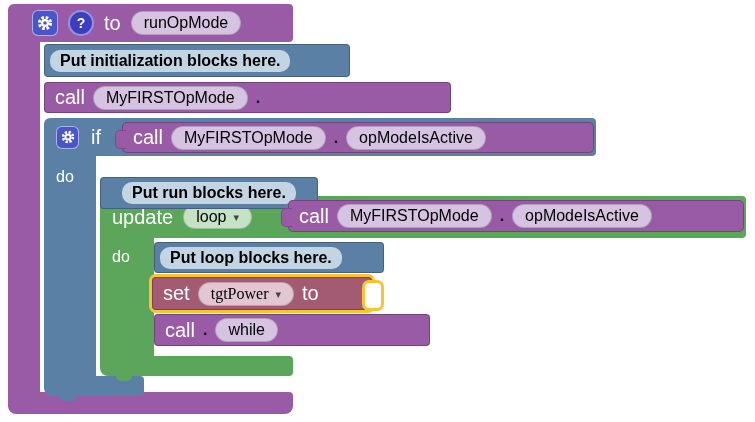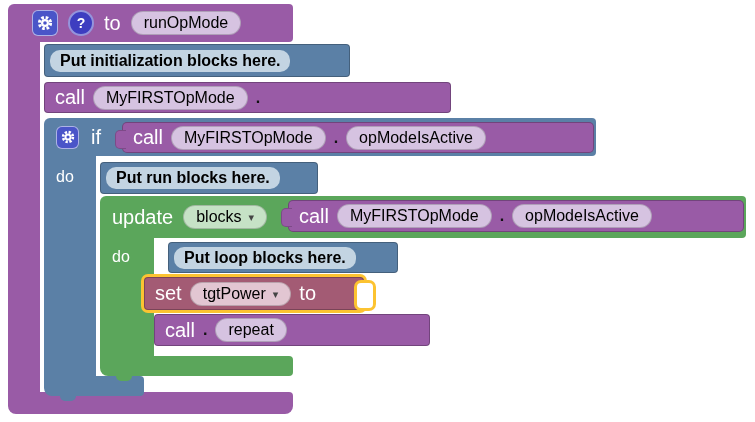--- a/index.html
+++ b/index.html
@@ -23,21 +23,21 @@
             gap:8px;padding:0 10px;border:1px solid rgba(0,0,0,0.25);border-radius:4px;z-index:2;}
   .purpleb{background:var(--purple);}
   .blueb{background:var(--blue);}
   .roseb{background:var(--rose);}
   .kw{color:#fff;font-size:20px;white-space:nowrap;}
   .dot{color:#111;font-size:16px;font-weight:bold;}
   .pill{background:var(--purple-pill);border:1px solid rgba(0,0,0,0.18);border-radius:12px;
         padding:1px 12px;font-size:16px;color:#000;white-space:nowrap;display:inline-flex;
         align-items:center;gap:7px;line-height:20px;}
   .pill.green{background:var(--green-pill);}
-  .pill.rose{background:var(--rose-pill);}
+  .pill.rose{background:var(--rose-pill);font-family:Liberation Serif, serif;}
   .dd{font-size:11px;color:#444;}
   .note{border:1px solid rgba(0,0,0,0.25);border-radius:4px;display:flex;align-items:center;
         padding:0 5px;z-index:2;position:absolute;box-sizing:border-box;font-weight:bold;}
   .notelabel{background:var(--blue-pill);border-radius:10px;padding:2px 10px;font-size:16px;color:#000;white-space:nowrap;}
   .tab{position:absolute;left:-8px;top:7px;width:10px;height:17px;background:var(--purple);
        border:1px solid rgba(0,0,0,0.18);border-right:none;border-radius:5px 0 0 5px;}
   .dolabel{position:absolute;color:#fff;font-size:16px;z-index:3;}
   .sqbtn{display:inline-flex;align-items:center;justify-content:center;border-radius:6px;
          background:var(--gearbtn);border:1px solid rgba(255,255,255,0.55);}
   .circbtn{display:inline-flex;align-items:center;justify-content:center;border-radius:50%;
@@ -100,59 +100,59 @@
   </div>
 
   <div class="blockrow purpleb" style="left:122px;top:122px;width:472px;height:31px;border-radius:5px;">
     <span class="tab"></span>
     <span class="kw">call</span>
     <span class="pill">MyFIRSTOpMode</span>
     <span class="dot">.</span>
     <span class="pill">opModeIsActive</span>
   </div>
 
-  <div class="note blueb" style="left:100px;top:162px;width:218px;height:32px;">
+  <div class="note blueb" style="left:100px;top:177px;width:218px;height:32px;justify-content:center;">
     <span class="notelabel">Put run blocks here.</span>
   </div>
 
   <div>
     <div class="part g-fill" style="left:100px;top:196px;width:646px;height:42px;border-radius:6px 4px 4px 0;display:flex;align-items:center;gap:10px;padding-left:12px;">
       <span class="kw">update</span>
       <span class="pill green">
-        <span>blocks</span>
+        <span>loop</span>
         <span class="dd">▾</span>
       </span>
     </div>
     <div class="part g-fill" style="left:100px;top:238px;width:54px;height:120px;"></div>
     <div class="part g-fill" style="left:100px;top:356px;width:193px;height:20px;border-radius:0 4px 4px 8px;"></div>
     <div class="bump g-fill" style="left:116px;top:375px;"></div>
     <div class="dolabel" style="left:112px;top:248px;">do</div>
   </div>
 
   <div class="blockrow purpleb" style="left:288px;top:200px;width:456px;height:32px;border-radius:5px;">
     <span class="tab"></span>
     <span class="kw">call</span>
     <span class="pill">MyFIRSTOpMode</span>
     <span class="dot">.</span>
     <span class="pill">opModeIsActive</span>
   </div>
 
-  <div class="note blueb" style="left:168px;top:242px;width:230px;height:31px;">
+  <div class="note blueb" style="left:154px;top:242px;width:230px;height:31px;">
     <span class="notelabel">Put loop blocks here.</span>
   </div>
 
-  <div class="blockrow roseb setblock" style="left:144px;top:277px;width:220px;height:33px;">
+  <div class="blockrow roseb setblock" style="left:152px;top:277px;width:220px;height:33px;">
     <span class="kw">set</span>
     <span class="pill rose">
       <span>tgtPower</span>
       <span class="dd">▾</span>
     </span>
     <span class="kw">to</span>
     <span class="socket"></span>
   </div>
 
   <div class="blockrow purpleb" style="left:154px;top:314px;width:276px;height:32px;">
     <span class="kw">call</span>
     <span class="dot">.</span>
-    <span class="pill">repeat</span>
+    <span class="pill">while</span>
   </div>
 
 </div>
 
 </body></html>

